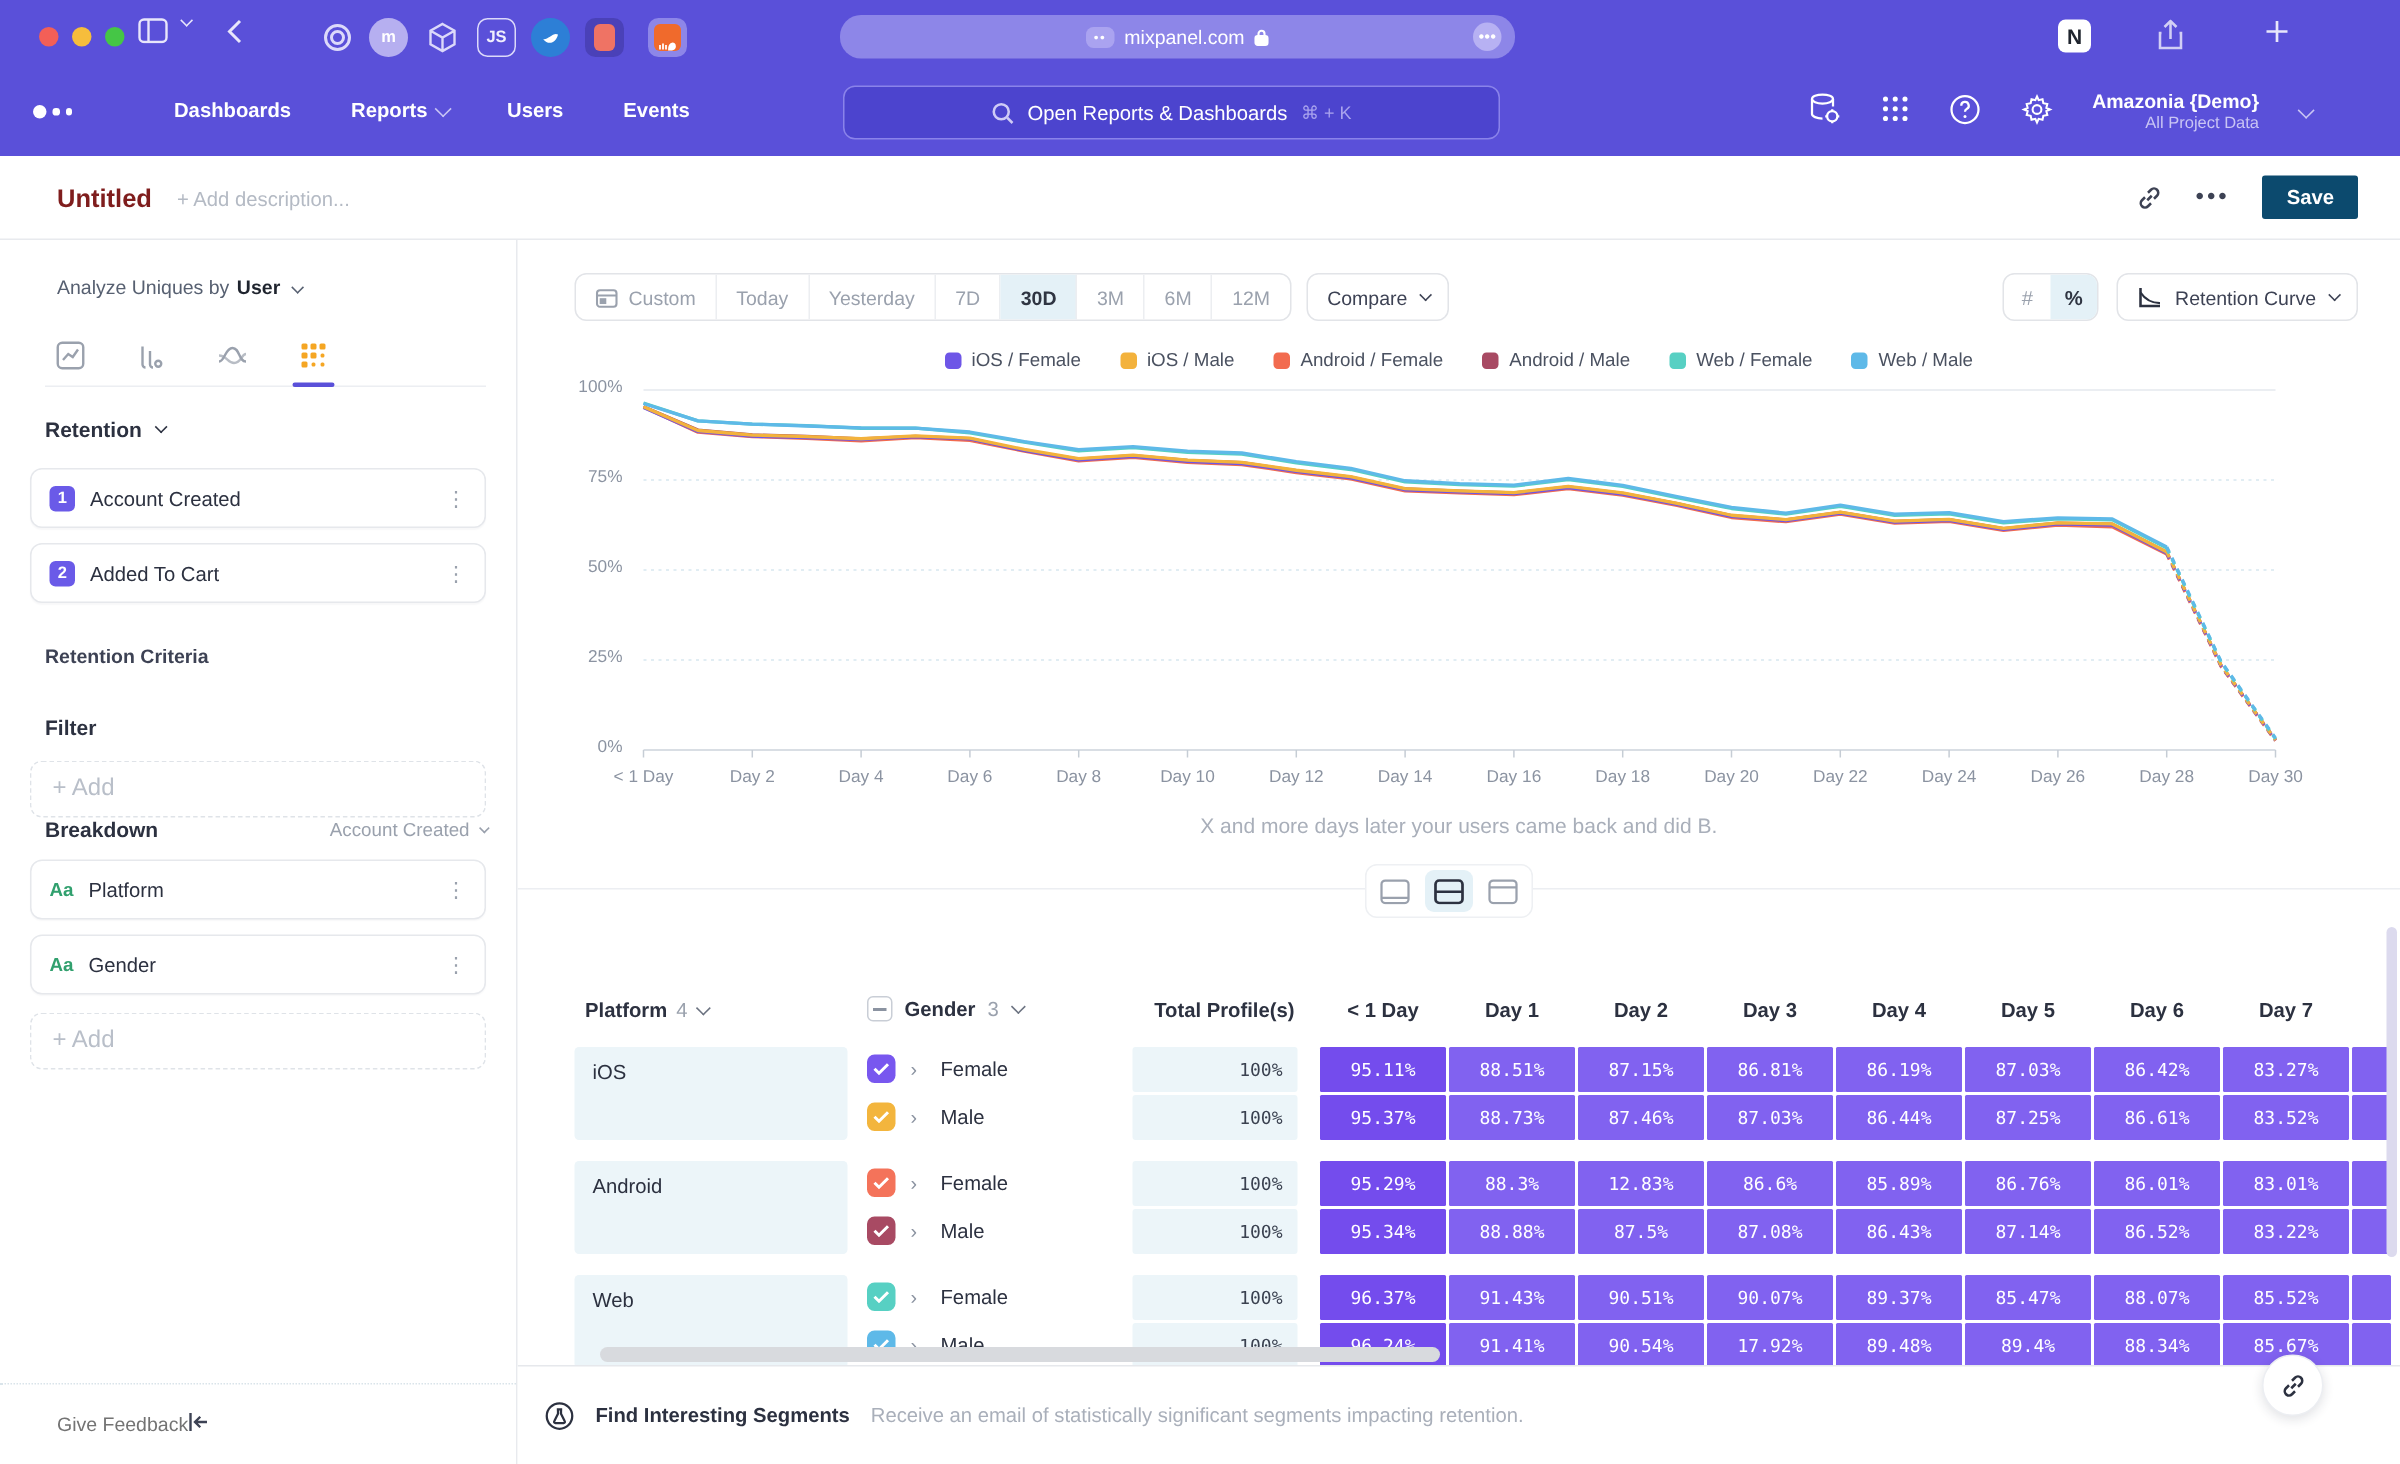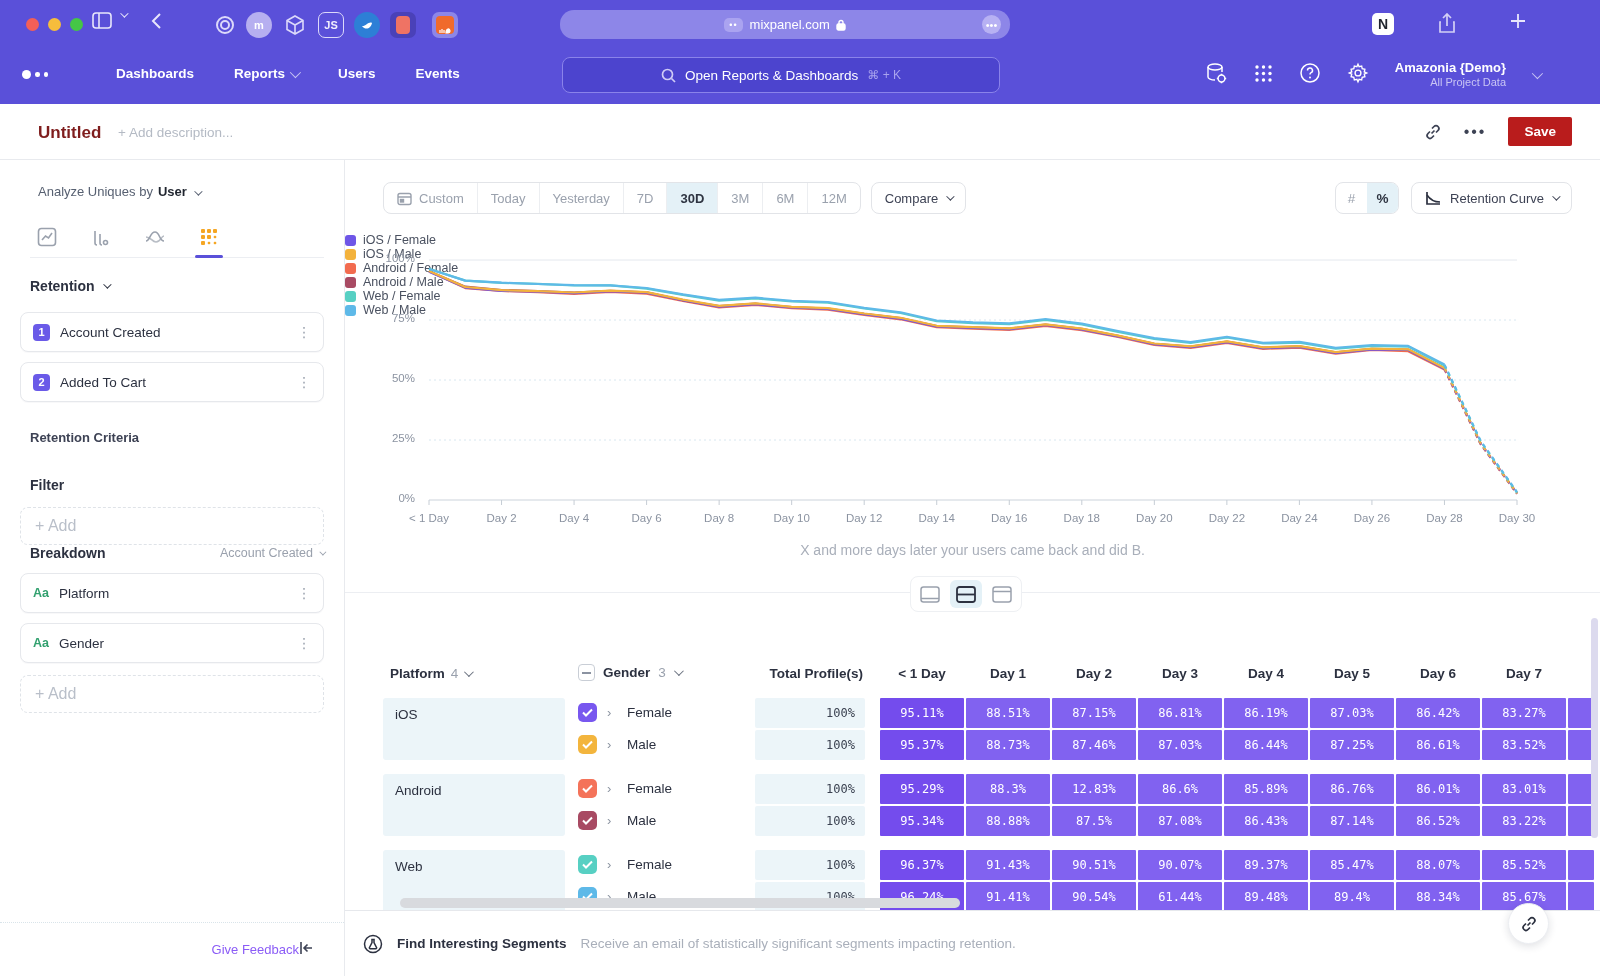--- a/index.html
+++ b/index.html
@@ -30,21 +30,21 @@
   .nav-right { position:absolute; right:60px; top:60px; display:flex; align-items:center; gap:26px; color:#fff; }
   .proj { text-align:right; line-height:1.25; }
   .proj .p1 { font-size:13px; font-weight:700; }
   .proj .p2 { font-size:11px; color:#c9c5f4; }
 
   
   .titlebar { position:absolute; top:104px; left:0; right:0; height:56px; background:#fff; border-bottom:1px solid #e8eaee; }
   .rpt-title { position:absolute; left:38px; top:19px; font-size:17px; font-weight:700; color:#7f1d1d; }
   .rpt-desc { position:absolute; left:118px; top:21px; font-size:13.5px; color:#b4bac4; }
   .tb-right { position:absolute; right:28px; top:13px; display:flex; align-items:center; gap:22px; }
-  .save-btn { background:#b91c1c; color:#fff; font-size:13.5px; font-weight:600; border:none; border-radius:2px; padding:7px 16px; }
+  .save-btn { background:#0c4a6e; color:#fff; font-size:13.5px; font-weight:600; border:none; border-radius:2px; padding:7px 16px; }
   .icon-btn { background:none; border:none; color:#3d4254; display:flex; align-items:center; }
 
   
   .sidebar { position:absolute; top:160px; left:0; width:345px; bottom:0; background:#fff; border-right:1px solid #e8eaee; }
   .sb-inner { padding:0 20px; }
   .analyze { position:absolute; left:38px; top:24px; font-size:13px; color:#576071; }
   .analyze b { color:#1f242e; font-weight:700; margin-left:5px; }
   .analyze .chev { width:6px; height:6px; border-color:#576071; margin-left:7px; }
   .tabs { position:absolute; left:30px; top:56px; right:20px; height:42px; border-bottom:1px solid #eceef2; display:flex; gap:20px; }
   .tabbtn { width:34px; display:flex; align-items:center; justify-content:center; position:relative; }
@@ -53,36 +53,36 @@
   .sec-sub { font-size:13px; font-weight:600; color:#3d4254; }
   .card { height:40px; background:#fff; border:1px solid #e6e8ec; border-radius:8px; display:flex; align-items:center;
     padding:0 12px; gap:10px; font-size:13.5px; color:#2c3140; box-shadow:0 1px 1px rgba(30,34,60,.03); }
   .card .kebab { margin-left:auto; color:#9aa1ad; font-size:14px; letter-spacing:0; }
   .badge { width:17px; height:17px; background:#6a5ae8; border-radius:4px; color:#fff; font-size:11px; font-weight:700;
     display:flex; align-items:center; justify-content:center; }
   .aa { color:#31a06e; font-size:12.5px; font-weight:700; }
   .add-dashed { height:38px; border:1px dashed #dfe3e8; border-radius:8px; display:flex; align-items:center;
     padding:0 14px; color:#b9bfc9; font-size:16px; }
   .sb-foot { position:absolute; left:0; right:0; bottom:0; height:54px; border-top:1px dotted #d9e4ea;
-    display:flex; align-items:center; justify-content:flex-end; padding:0 30px 0 38px; color:#8b5cf6; font-size:13px; }
+    display:flex; align-items:center; justify-content:flex-start; padding:0 30px 0 38px; color:#737373; font-size:13px; }
 
   
   .main { position:absolute; top:160px; left:345px; width:1255px; bottom:0; overflow:hidden; }
   .controls { position:absolute; top:22px; left:38px; right:28px; display:flex; align-items:center; }
   .seg { display:flex; border:1px solid #e2e4e8; border-radius:8px; overflow:hidden; background:#fff; height:32px; }
   .seg .it { display:flex; align-items:center; gap:7px; padding:0 13px; font-size:13px; color:#9aa1ad;
     border-right:1px solid #eceef1; }
   .seg .it:last-child { border-right:none; }
   .seg .it.active { background:#e4f1f7; color:#2f3542; font-weight:700; }
   .btn { display:flex; align-items:center; gap:8px; border:1px solid #e2e4e8; background:#fff; border-radius:8px;
     height:32px; padding:0 13px; font-size:13px; color:#3d4254; }
   .mode-group { display:flex; border:1px solid #e2e4e8; border-radius:8px; overflow:hidden; height:32px; margin-left:auto; margin-right:12px; }
   .mode-group .m { width:31px; display:flex; align-items:center; justify-content:center; font-size:13.5px; color:#9aa1ad; }
   .mode-group .m.active { background:#e4f1f7; color:#2f3542; font-weight:700; }
-  .legend { position:absolute; top:73px; left:0; right:0; display:flex; justify-content:center; font-size:12.5px; color:#4a5160;flex-direction:column; }
+  .legend { position:absolute; top:73px; left:0; right:0; display:flex; justify-content:center; gap:26px; font-size:12.5px; color:#4a5160; }
   .legend .li { display:flex; align-items:center; gap:7px; }
   .legend .sq { width:11px; height:11px; border-radius:3px; }
   #chart-svg { position:absolute; left:78px; top:94px; }
   .ylab { position:absolute; left:0; width:70px; text-align:right; font-size:11.5px; color:#8b93a1; }
   .xlab { position:absolute; width:80px; text-align:center; font-size:11.5px; color:#8b93a1; top:352px; }
   .caption { position:absolute; top:382px; left:0; right:0; text-align:center; font-size:14px; color:#a9afba; }
   .divider { position:absolute; top:432px; left:0; right:0; border-top:1px solid #eceef2; }
   .layout-toggles { position:absolute; top:416px; left:565px; display:flex; gap:4px; background:#fff; padding:3px; border-radius:8px; border:1px solid #eef0f3; }
   .lt { width:32px; height:28px; border-radius:6px; display:flex; align-items:center; justify-content:center; }
   .lt.active { background:#e4f1f7; }
@@ -625,21 +625,21 @@
         <svg width="11" height="9" viewBox="0 0 11 9" fill="none" stroke="#fff" stroke-width="2">
                 <path d="M1 4.5 L4 7.5 L10 1.5"></path>
               </svg>
             </span>
       <span class="rchev">›</span>
       <span class="glabel">Male</span>
       <span class="total">100%</span>
       <span class="vcell first" style="left:535px">96.24%</span>
             <span class="vcell" style="left:621px">91.41%</span>
             <span class="vcell" style="left:707px">90.54%</span>
-            <span class="vcell" style="left:793px">61.44%</span>
+            <span class="vcell" style="left:793px">17.92%</span>
             <span class="vcell" style="left:879px">89.48%</span>
             <span class="vcell" style="left:965px">89.4%</span>
             <span class="vcell" style="left:1051px">88.34%</span>
             <span class="vcell" style="left:1137px">85.67%</span>
             <span class="vcell" style="left:1223px;width:26px"></span>
           </div>
         </div>
       </div>
 
     <div class="hscroll"></div>

